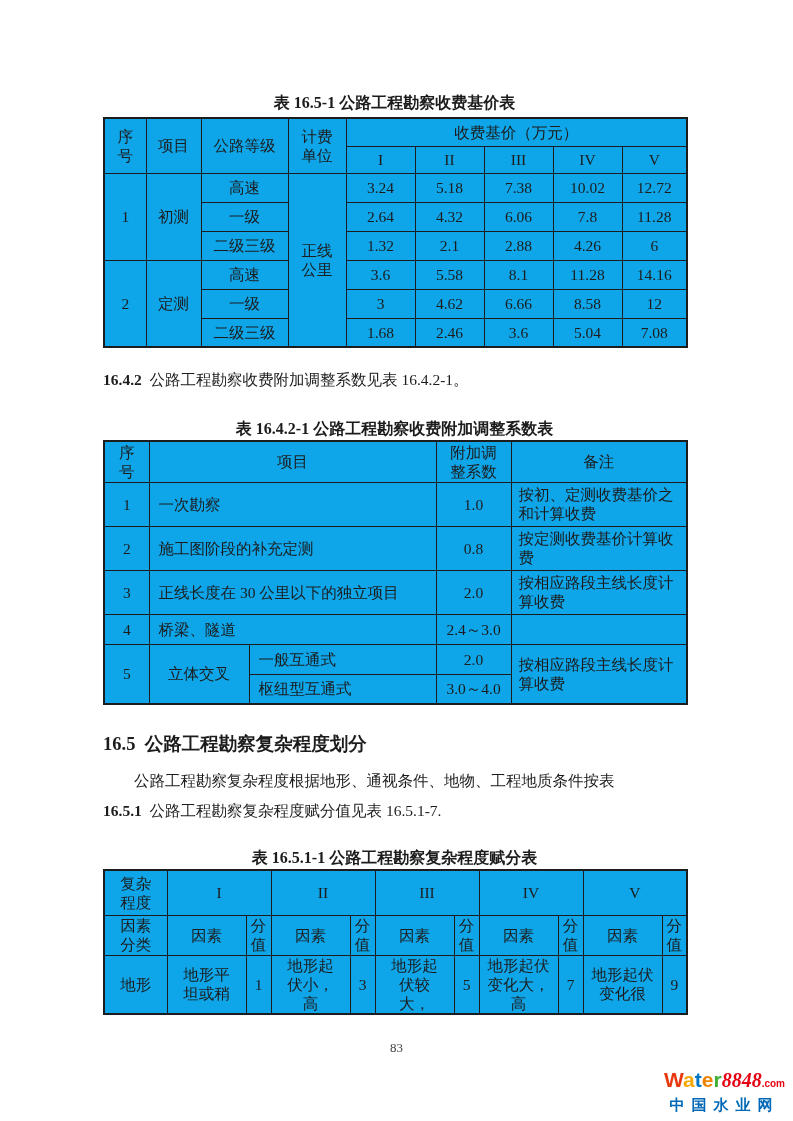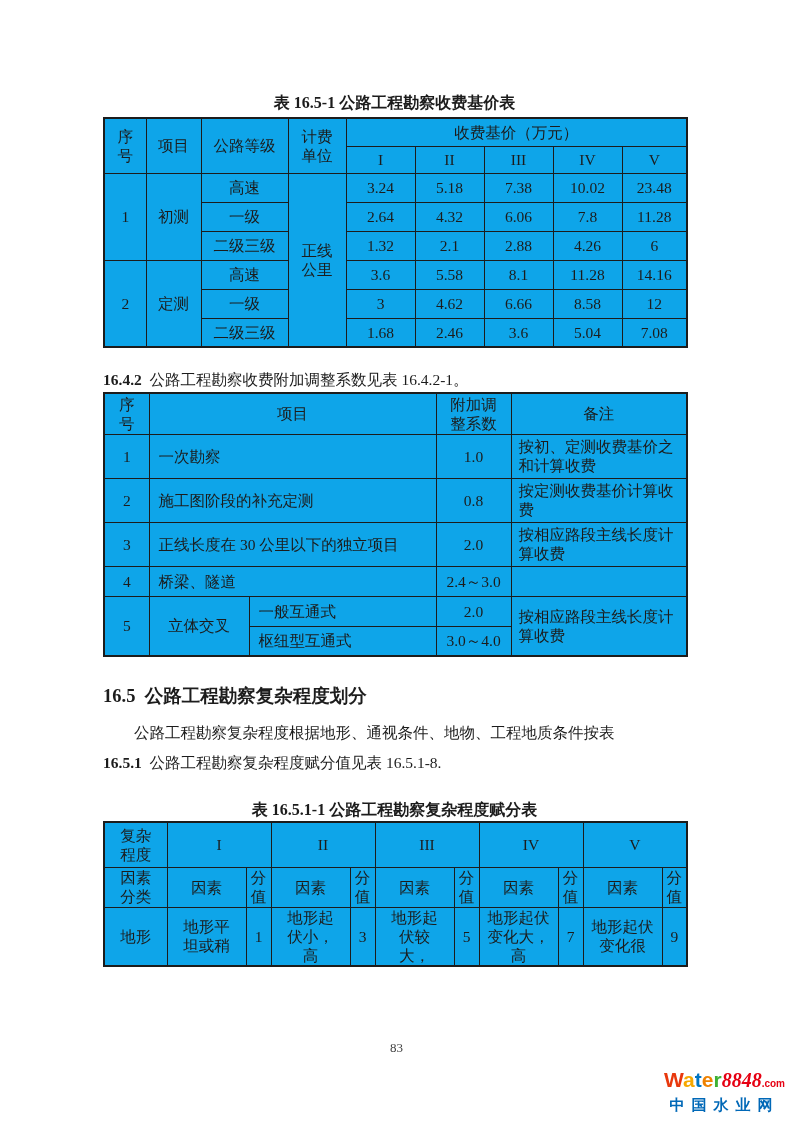--- a/index.html
+++ b/index.html
@@ -85,21 +85,21 @@
       </tr>
       <tr class="b">
         <td rowspan="3">1</td>
         <td rowspan="3">初测</td>
         <td>高速</td>
         <td rowspan="6"><span class="w2">正线公里</span></td>
         <td>3.24</td>
         <td>5.18</td>
         <td>7.38</td>
         <td>10.02</td>
-        <td>23.48</td>
+        <td>12.72</td>
       </tr>
       <tr class="b">
         <td>一级</td>
         <td>2.64</td>
         <td>4.32</td>
         <td>6.06</td>
         <td>7.8</td>
         <td>11.28</td>
       </tr>
       <tr class="b">
@@ -134,20 +134,21 @@
         <td>2.46</td>
         <td>3.6</td>
         <td>5.04</td>
         <td>7.08</td>
       </tr>
     </tbody>
       </table>
 
     <p class="clause" id="clause-1642"><span class="bnum">16.4.2</span>&nbsp;&nbsp;<span>公路工程勘察收费附加调整系数见表 16.4.2-1。</span></p>
 
+    <p class="tbl-title" id="t2-title">表 16.4.2-1  公路工程勘察收费附加调整系数表</p>
 
     <table id="table2">
       <colgroup>
         <col style="width:45px">
           <col style="width:100px">
           <col style="width:187px">
           <col style="width:75px">
           <col style="width:176px">
       </colgroup>
       <tbody>
@@ -192,21 +193,21 @@
         <td class="left">枢纽型互通式</td>
         <td>3.0～4.0</td>
       </tr>
     </tbody>
       </table>
 
     <h2 id="sec-165"><span>16.5</span>&nbsp;&nbsp;<span>公路工程勘察复杂程度划分</span></h2>
 
     <p class="para" id="para-l1">公路工程勘察复杂程度根据地形、通视条件、地物、工程地质条件按表</p>
 
-    <p class="clause" id="clause-1651"><span class="bnum">16.5.1</span>&nbsp;&nbsp;<span>公路工程勘察复杂程度赋分值见表 16.5.1-8.</span></p>
+    <p class="clause" id="clause-1651"><span class="bnum">16.5.1</span>&nbsp;&nbsp;<span>公路工程勘察复杂程度赋分值见表 16.5.1-7.</span></p>
 
     <p class="tbl-title" id="t3-title">表 16.5.1-1  公路工程勘察复杂程度赋分表</p>
 
     <table id="table3">
       <colgroup>
         <col style="width:63px">
         <col style="width:79px">
           <col style="width:25px">
         <col style="width:79px">
           <col style="width:25px">

